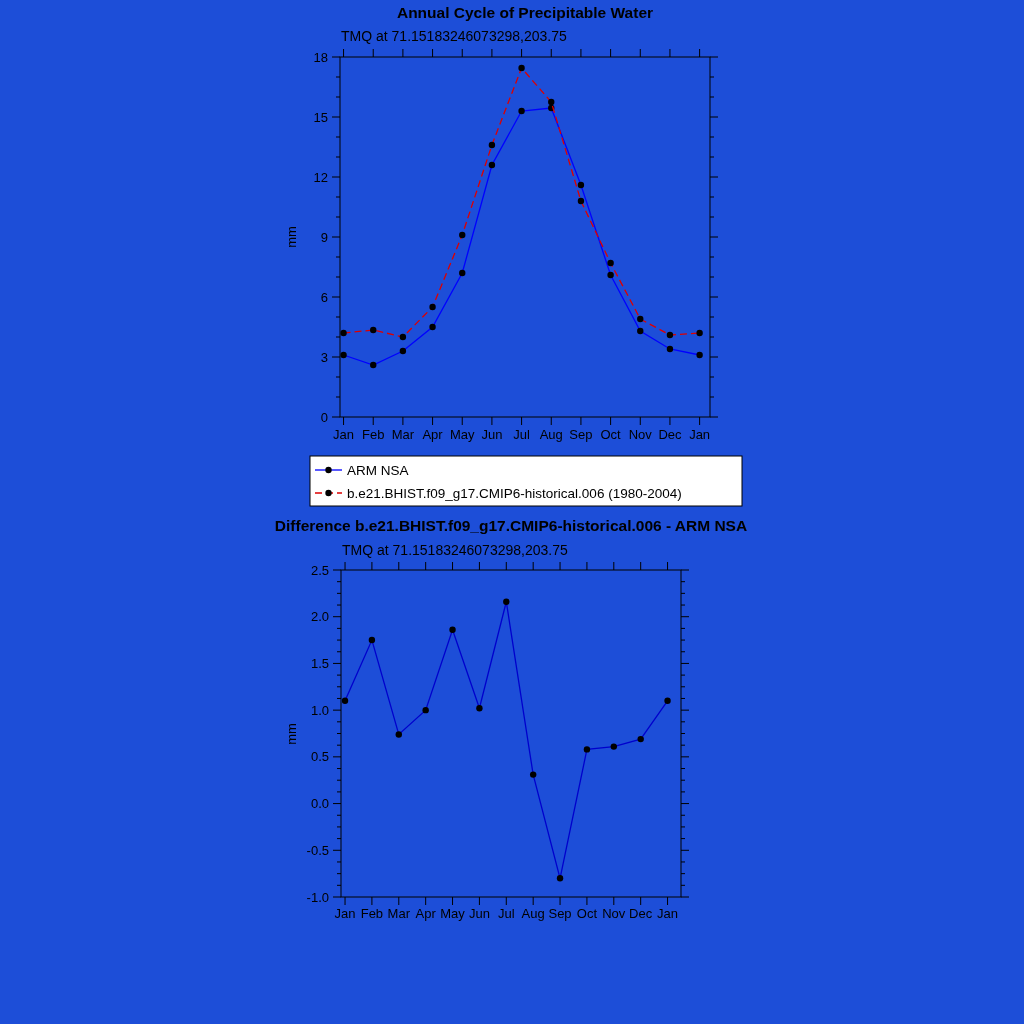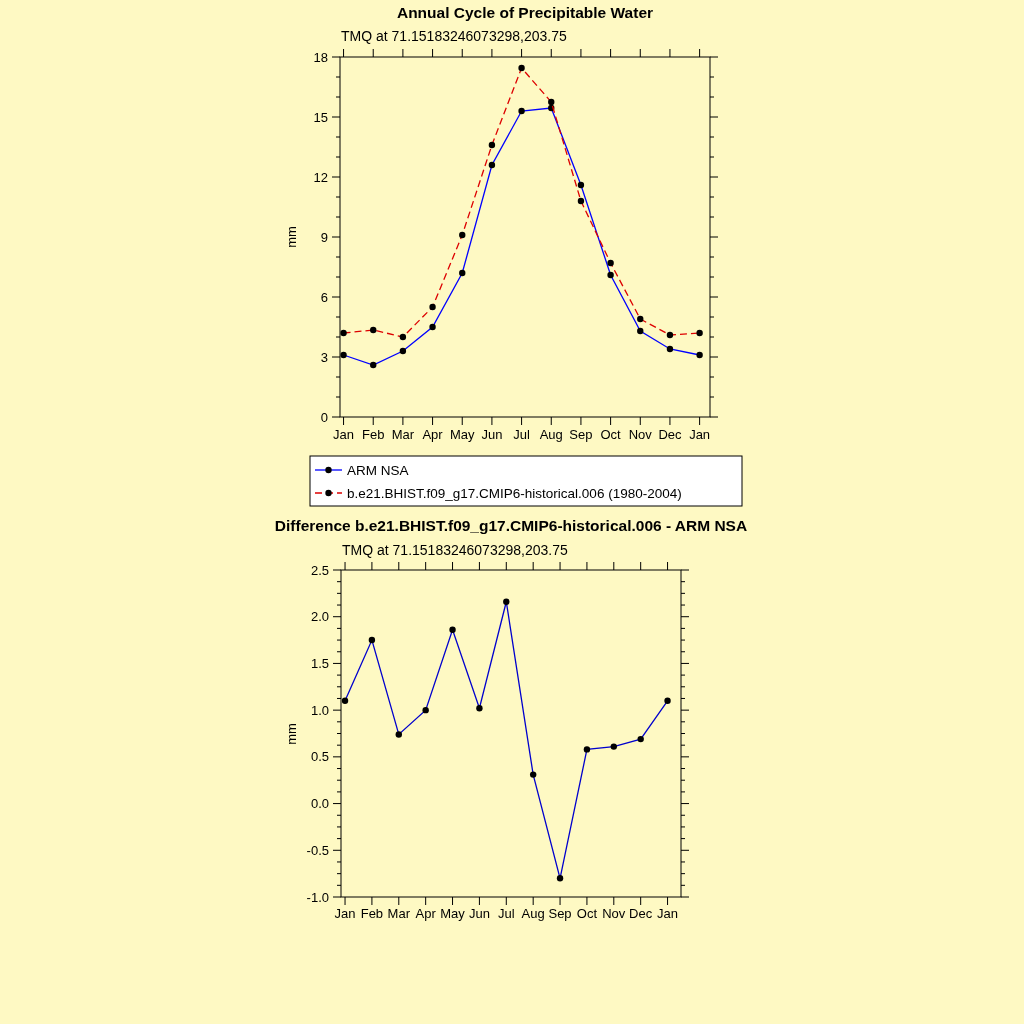--- a/index.html
+++ b/index.html
@@ -4,21 +4,21 @@
   <style>
     html, body {
       margin: 0;
       padding: 0;
       background: #ffffff;
     }
     .canvas {
       position: relative;
       width: 1024px;
       height: 1024px;
-      background: #fef9c3;
+      background: #1d4ed8;
       overflow: hidden;
     }
     svg text { fill: #000000; }
     .main-title {
       font-family: "Liberation Sans", sans-serif;
       font-size: 15.5px;
       font-weight: bold;
     }
     .sub-title {
       font-family: "Liberation Sans", sans-serif;

